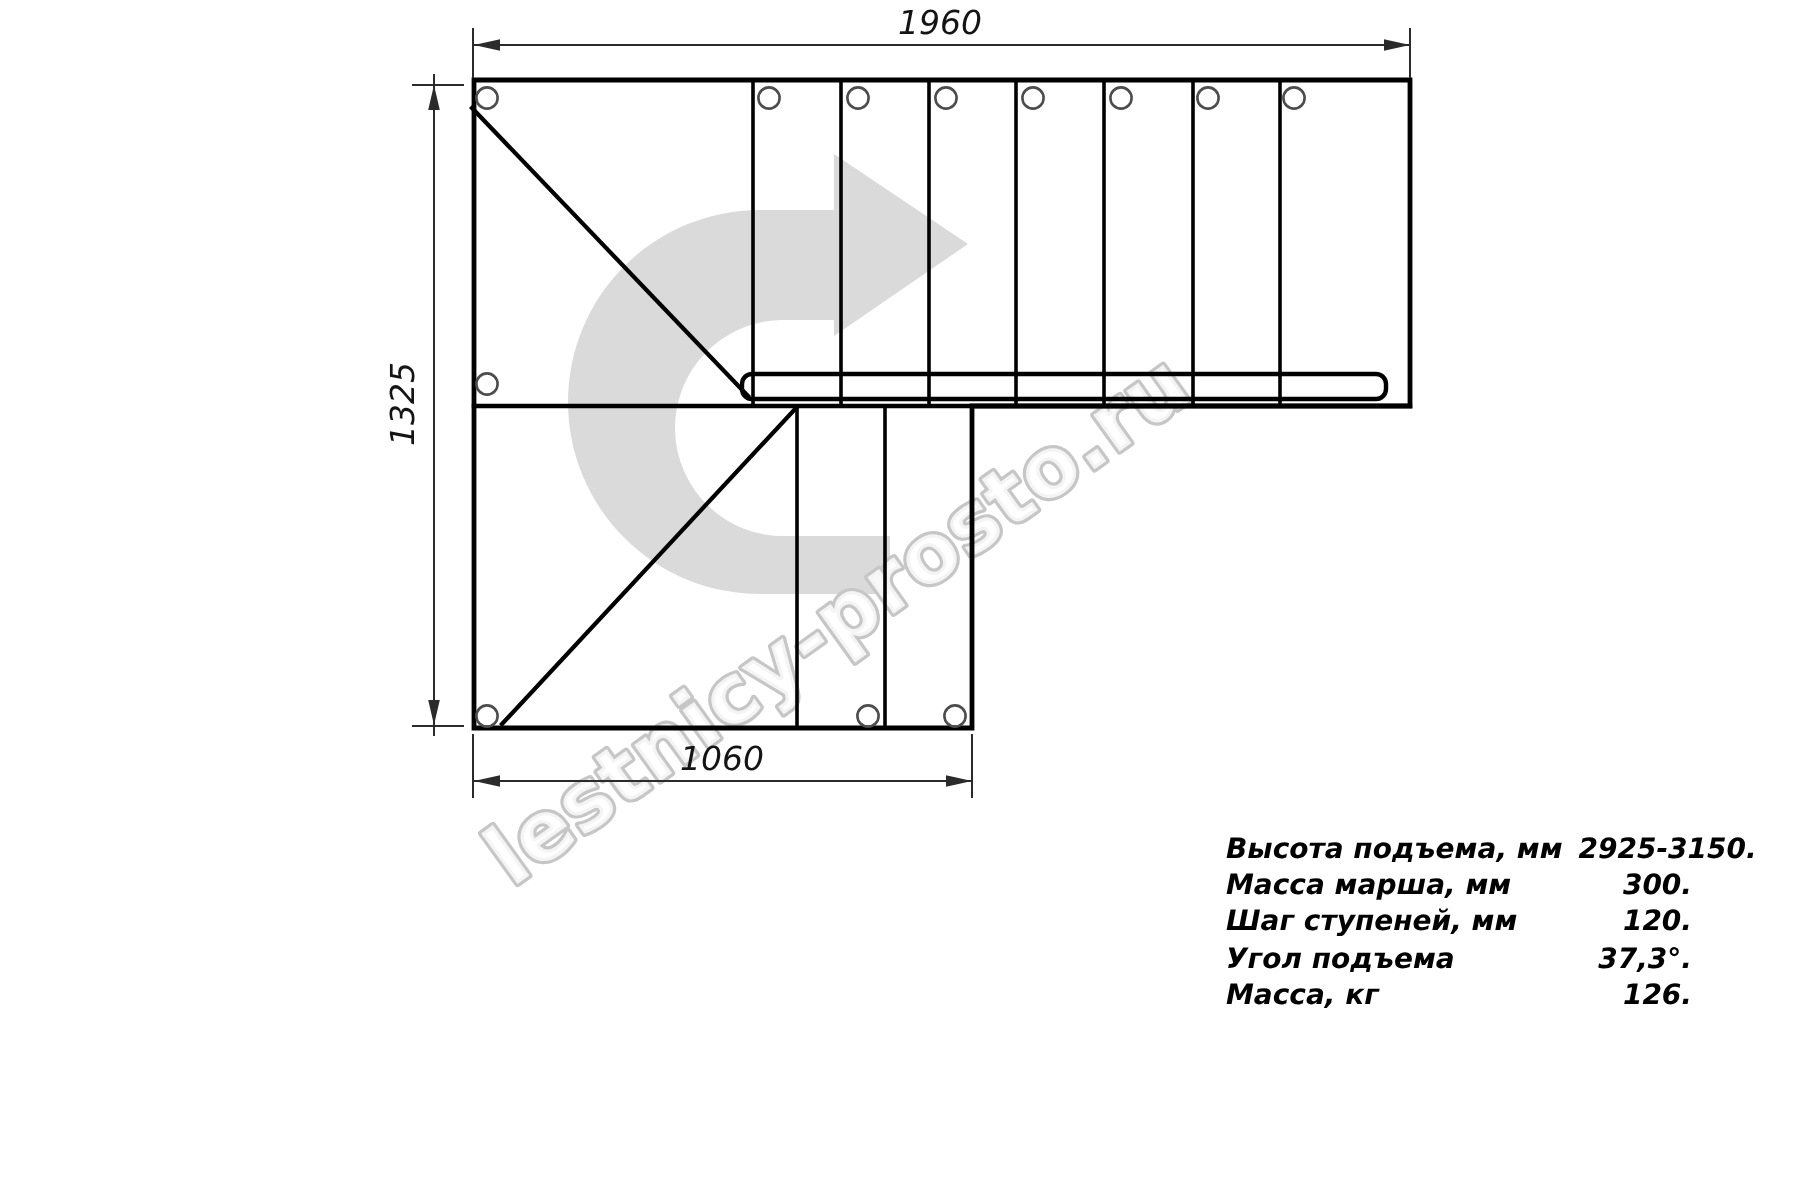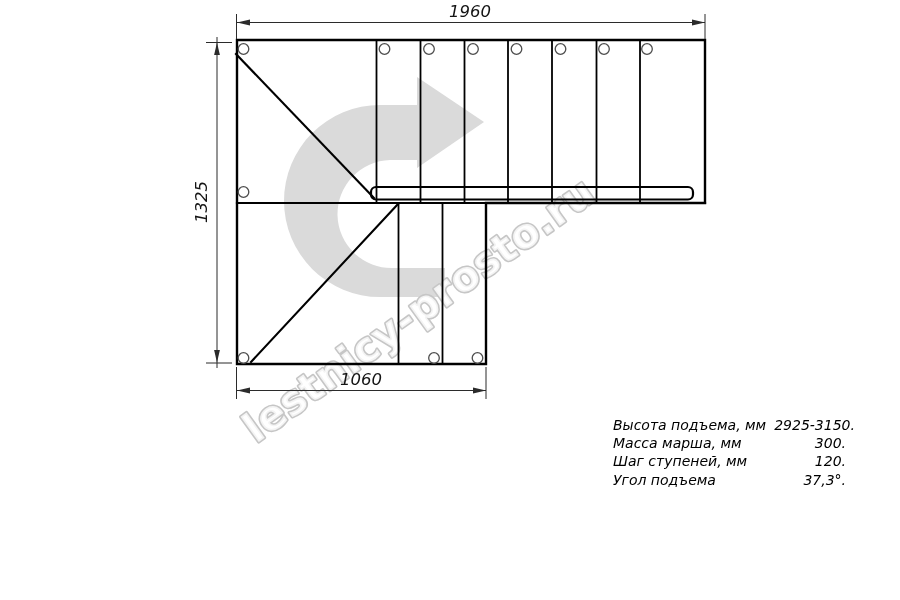--- a/index.html
+++ b/index.html
@@ -19,20 +19,21 @@
     font-weight:bold;
     font-size:41px;
     letter-spacing:0.5px;
   }
   .specs{
     position:absolute;left:613px;top:416px;width:233px;
     font-style:italic;
     font-size:14px;
     line-height:18.2px;
     color:#000;
+    font-weight:bold;
   }
   .spec-row{display:flex;justify-content:space-between;}
   .spec-label{white-space:nowrap;}
   .spec-value{white-space:nowrap;text-align:left;margin-left:8px;}
 </style>
 </head>
 <body>
 
 <div class="page">
 
@@ -127,15 +128,19 @@
       <span class="spec-value">300.</span>
     </div>
     <div class="spec-row">
       <span class="spec-label">Шаг ступеней, мм</span>
       <span class="spec-value">120.</span>
     </div>
     <div class="spec-row">
       <span class="spec-label">Угол подъема</span>
       <span class="spec-value">37,3°.</span>
     </div>
+    <div class="spec-row">
+      <span class="spec-label">Масса, кг</span>
+      <span class="spec-value">126.</span>
+    </div>
   </div>
 
 </div>
 
 </body></html>

